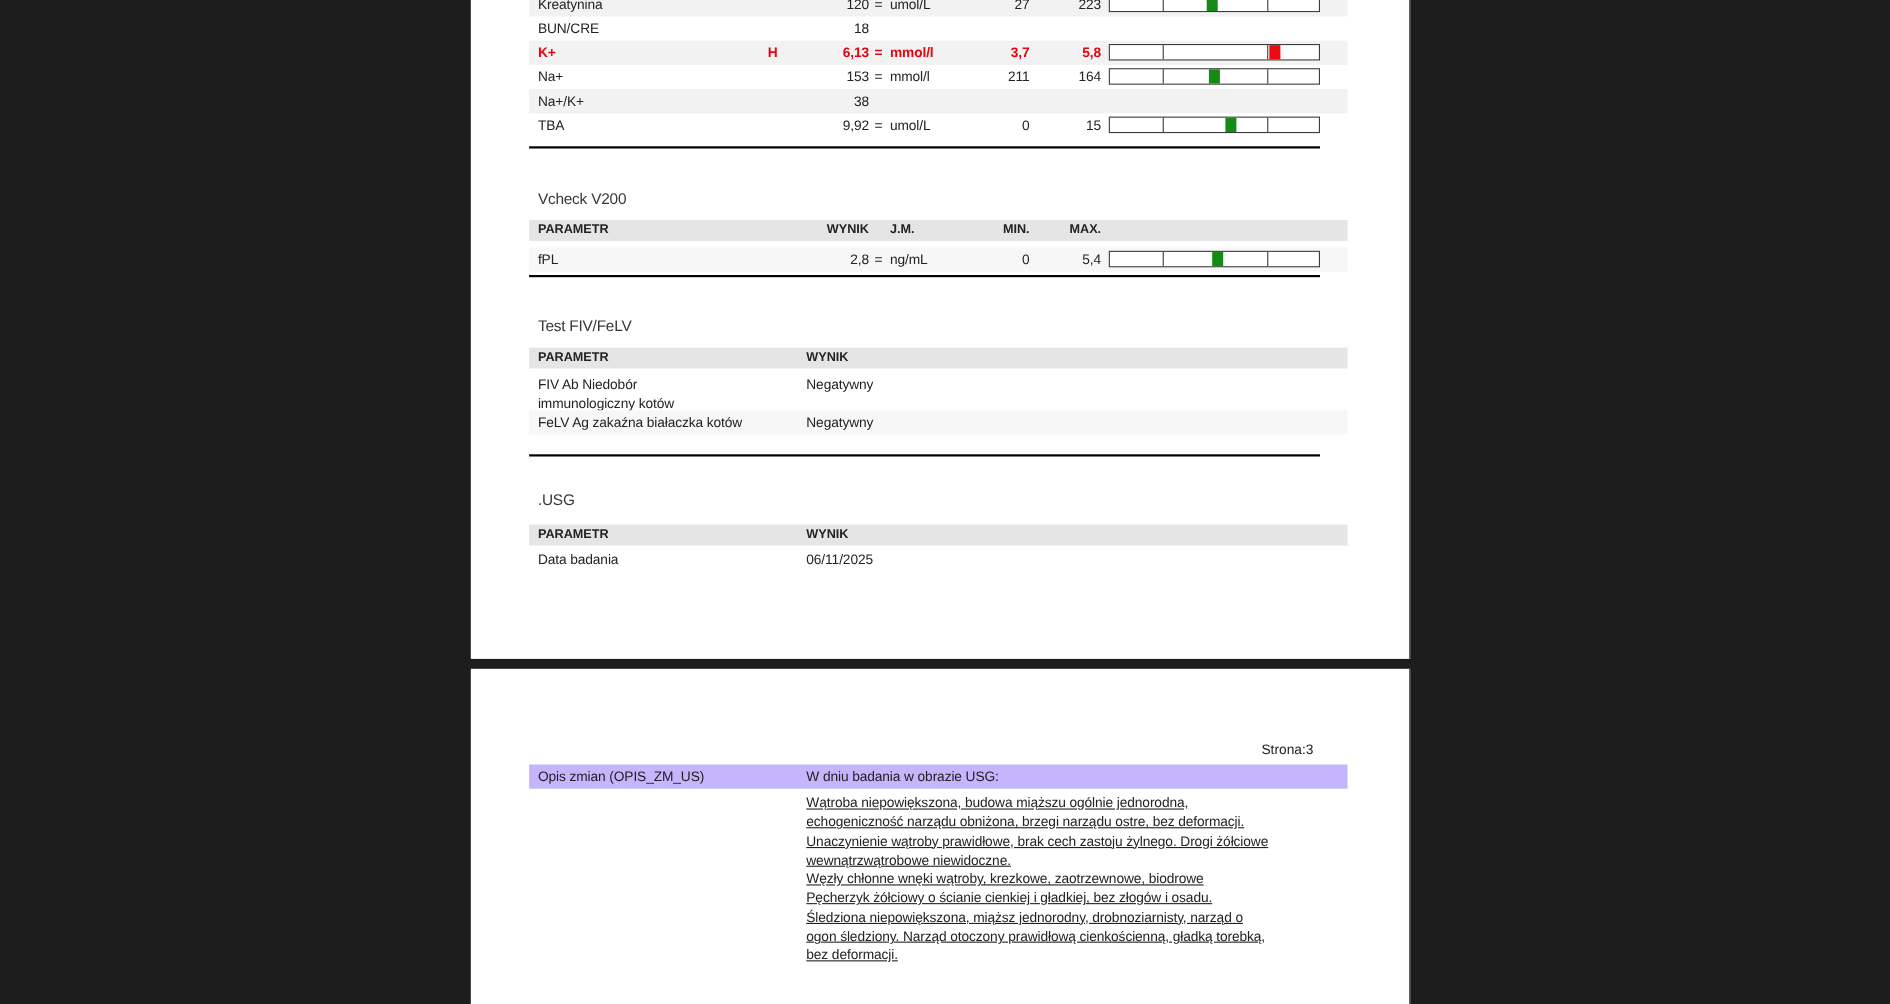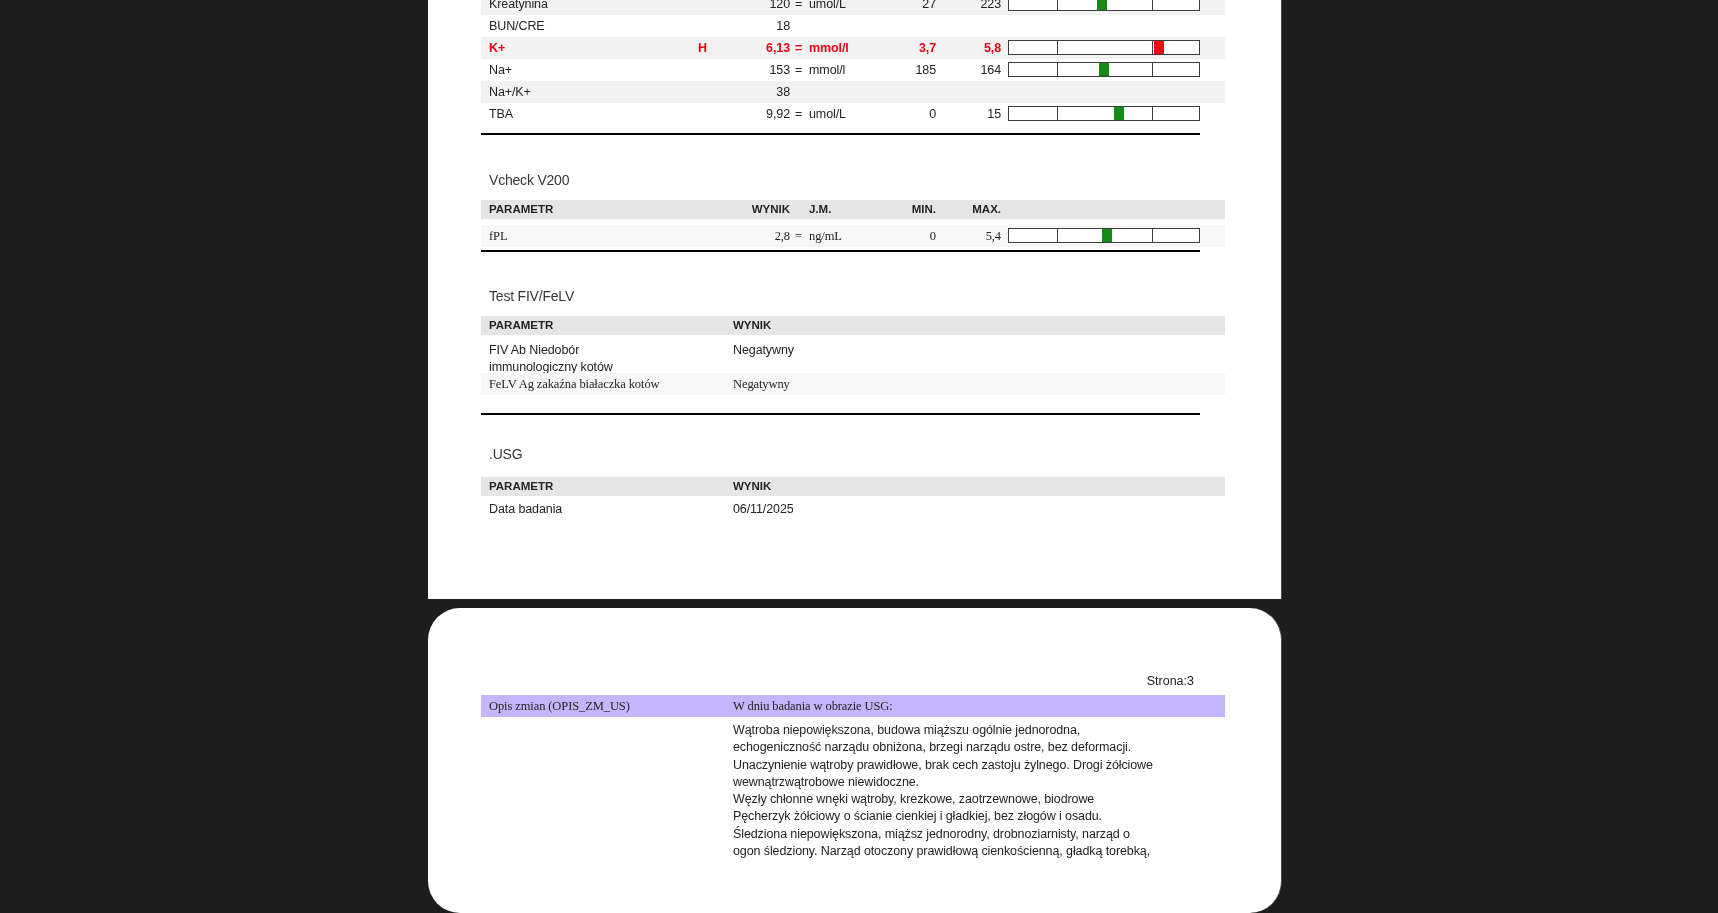--- a/index.html
+++ b/index.html
@@ -5,44 +5,44 @@
   :root{
     --canvas:#1d1d1d; --page:#ffffff; --text:#232323; --heading:#373737;
     --header-band:#e5e5e5; --row-shade:#f2f2f2; --row-shade-light:#f7f7f7;
     --red:#e30613; --marker-red:#ea0a0f; --marker-green:#158a15; --bar-border:#3c3c3c;
   }
   *{margin:0;padding:0;box-sizing:border-box;}
   html,body{width:1718px;height:913px;overflow:hidden;}
   body{background:var(--canvas);position:relative;font-family:"Liberation Sans",sans-serif;color:var(--text);}
   .page{position:absolute;left:416px;width:854px;background:var(--page);overflow:hidden;border-right:1px solid #4e4e4e;margin-left:12px;}
   #page1{top:0;height:599px;}
-  #page2{top:608px;height:305px;border-radius:32px;}
+  #page2{top:608px;height:305px;}
   .row{position:absolute;left:53px;width:744px;height:22px;line-height:22px;font-size:12.5px;letter-spacing:-0.1px;}
   .row>span{position:absolute;white-space:nowrap;}
   .shade{background:var(--row-shade);}
-  .shade-light{background:var(--row-shade-light);font-family:Liberation Serif, serif;}
+  .shade-light{background:var(--row-shade-light);}
   .c-name{left:8px;}
   .c-flag{left:217px;font-weight:bold;}
   .c-val{right:435px;}
   .c-eq{left:314px;}
   .c-unit{left:328px;}
   .c-min{right:289px;}
   .c-max{right:224px;}
   .c-res{left:252px;}
   .hdr{position:absolute;left:53px;width:744px;height:19px;line-height:19px;background:var(--header-band);font-size:11.5px;font-weight:bold;letter-spacing:0;}
   .hdr>span{position:absolute;white-space:nowrap;}
   .abnormal, .abnormal span{color:var(--red);font-weight:bold;}
   .bar{position:absolute;left:527px;top:3px;width:192px;height:15px;background:#fff;border:1px solid var(--bar-border);}
   .bar .d{position:absolute;top:0;bottom:0;width:1px;background:var(--bar-border);}
   .d25{left:25%;} .d75{left:75%;}
   .marker{position:absolute;top:0;bottom:0;width:10px;margin-left:-5px;background:var(--marker-green);}
   .heading{position:absolute;left:61px;font-size:14px;line-height:24px;color:var(--heading);letter-spacing:-0.2px;white-space:nowrap;}
   .tline{position:absolute;left:53px;width:719px;height:2px;background:#000;}
   .twolines{line-height:17px;padding-top:5px;}
-  .desc{position:absolute;left:305px;font-size:12.5px;line-height:17.3px;letter-spacing:-0.1px;}
+  .desc{position:absolute;left:305px;font-size:12.5px;line-height:17.3px;letter-spacing:-0.1px;text-decoration:underline;}
   .desc div{white-space:nowrap;}
   .pagelabel{position:absolute;left:53px;width:713px;height:18px;line-height:18px;text-align:right;font-size:12.5px;}
 </style>
 </head>
 <body>
 
 <div class="page" id="page1">
 
   <div>
 
@@ -78,21 +78,21 @@
           <i class="d d75"></i>
           <b class="marker" style="left: 79.2%; background: rgb(234, 10, 15);"></b>
         </span>
     </div>
 
     <div class="row" style="top:59px">
       <span class="c-name">Na+</span>
       <span class="c-val">153</span>
       <span class="c-eq">=</span>
       <span class="c-unit">mmol/l</span>
-      <span class="c-min">185</span>
+      <span class="c-min">211</span>
       <span class="c-max">164</span>
       <span class="bar">
           <i class="d d25"></i>
           <i class="d d75"></i>
           <b class="marker" style="left: 50%; background: rgb(21, 138, 21);"></b>
         </span>
     </div>
 
     <div class="row shade" style="top:81px">
       <span class="c-name">Na+/K+</span>
@@ -184,14 +184,15 @@
 
   <div class="desc" style="top:114px">
     <div>Wątroba niepowiększona, budowa miąższu ogólnie jednorodna,</div>
     <div>echogeniczność narządu obniżona, brzegi narządu ostre, bez deformacji.</div>
     <div>Unaczynienie wątroby prawidłowe, brak cech zastoju żylnego. Drogi żółciowe</div>
     <div>wewnątrzwątrobowe niewidoczne.</div>
     <div>Węzły chłonne wnęki wątroby, krezkowe, zaotrzewnowe, biodrowe</div>
     <div>Pęcherzyk żółciowy o ścianie cienkiej i gładkiej, bez złogów i osadu.</div>
     <div>Śledziona niepowiększona, miąższ jednorodny, drobnoziarnisty, narząd o</div>
     <div>ogon śledziony. Narząd otoczony prawidłową cienkościenną, gładką torebką,</div>
+    <div>bez deformacji.</div>
   </div>
 </div>
 
 </body></html>

